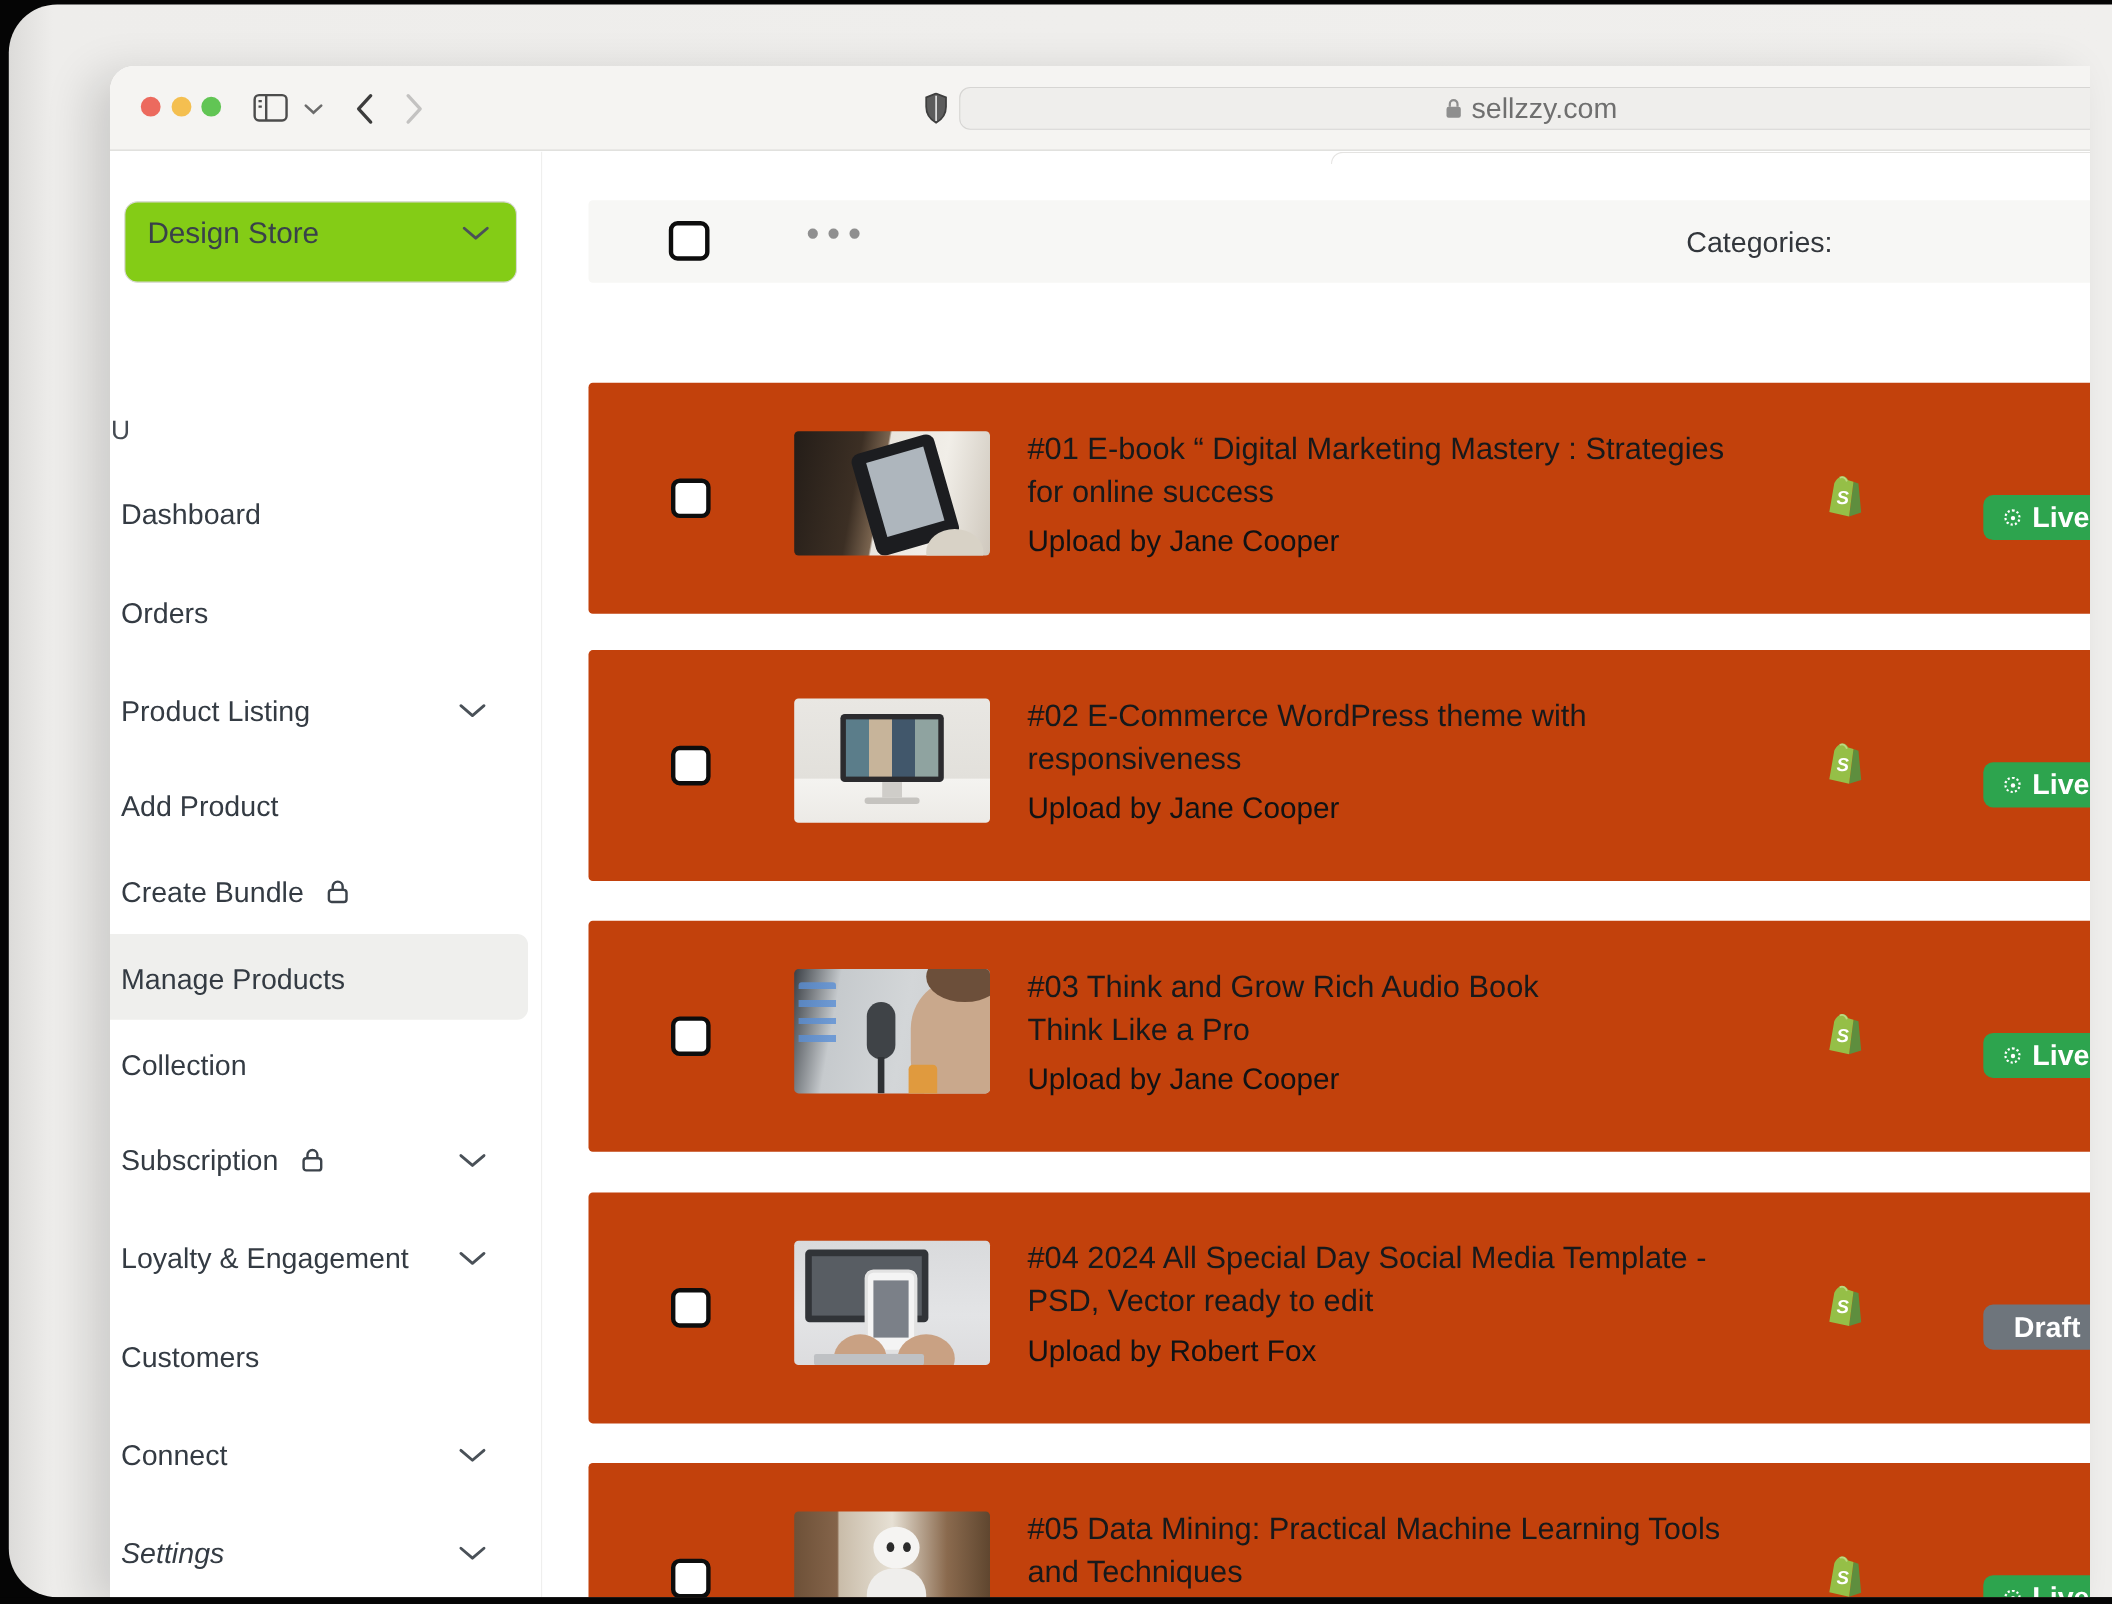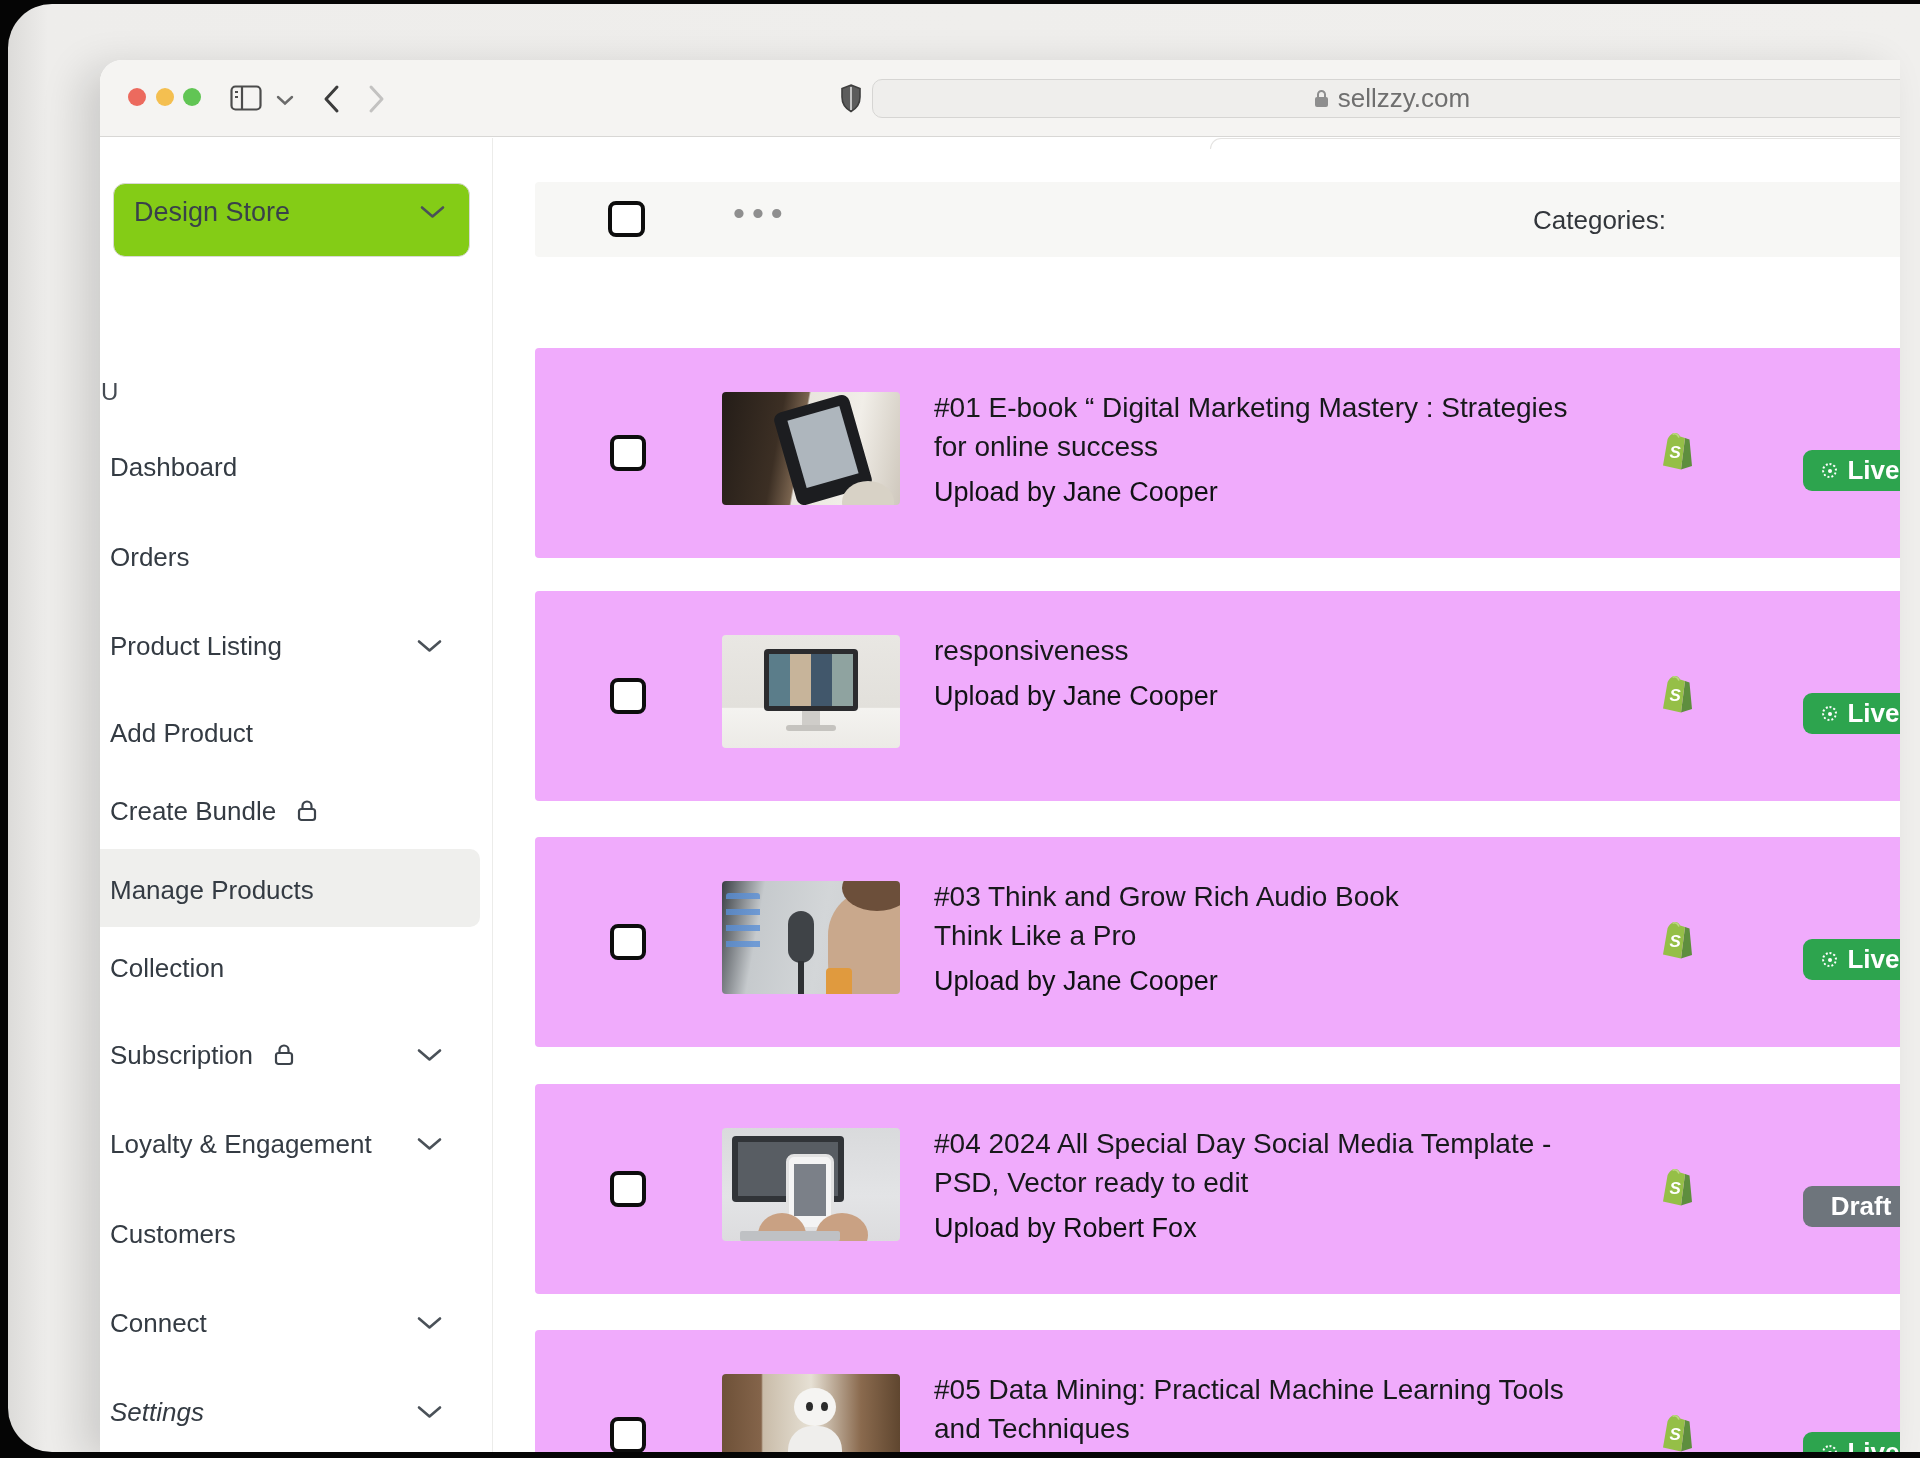--- a/index.html
+++ b/index.html
@@ -53,21 +53,21 @@
     background:#f7f7f5; border-radius:4px; }
   .cbx { display:block; width:37px; height:36px; background:#fff;
     border:4.5px solid #0d0d0d; border-radius:8px; }
   .hdr-band .cbx { position:absolute; left:73px; top:19px; }
   .dots { position:absolute; left:198px; top:12px; font-size:34px; color:#8f8f8f;
     letter-spacing:7px; }
   .cat-lbl { position:absolute; left:998px; top:23px; font-size:26px; color:#32363b; }
 
   
   .row { position:absolute; left:42px; width:1385px; height:210px;
-    background:#f0abfc; border-radius:4px; }
+    background:#c2410c; border-radius:4px; }
   .row .cbx { position:absolute; left:75px; top:87px; width:36px; height:36px; }
   .thumb { position:absolute; left:187px; top:44px; width:178px; height:113px;
     border-radius:4px; overflow:hidden; }
   .thumb div { position:absolute; }
   .pinfo { position:absolute; left:399px; top:40px; width:720px; }
   .ptitle { font-size:28px; line-height:39px; color:#17191b; }
   .pupload { font-size:27px; font-weight:normal; color:#101214; margin-top:11px; }
   .shop-ic { position:absolute; left:1125px; top:83px; }
   .badge { position:absolute; left:1268px; top:90px; height:41px; min-width:116px;
     border-radius:9px; display:flex; align-items:center; justify-content:center;
@@ -290,20 +290,21 @@
 
     <div class="row" style="top:453px;">
       <span class="cbx"></span>
       <div class="thumb t2" aria-label="desktop monitor showing design theme">
         <div class="mon"></div>
           <div class="art"></div>
           <div class="std"></div>
           <div class="base"></div>
       </div>
       <div class="pinfo">
+        <div class="ptitle">#02 E-Commerce WordPress theme with</div>
         <div class="ptitle">responsiveness</div>
         <div class="pupload">Upload by Jane Cooper</div>
       </div>
       <span class="shop-ic">
         <svg width="34" height="40" viewBox="0 0 34 40">
             <path d="M25 7 L29.5 8.5 L32 35 L21 38.5 Z" fill="#5e8e3e"></path>
             <path d="M7.5 8.5 C8.5 6 11 2.8 14.2 2.1 C17 1.5 19 3.2 20.2 5.6 L25 7 L21 38.5 L3 34.5 Z" fill="#95bf47"></path>
             <path d="M12.5 3.2 C15.5 1.8 18 3.6 19 6.6" stroke="#bcd883" stroke-width="1.6" fill="none"></path>
             <text x="9.5" y="27" font-size="17" fill="#ffffff" font-weight="bold" font-style="italic" font-family="Liberation Sans, sans-serif">S</text>
           </svg>

